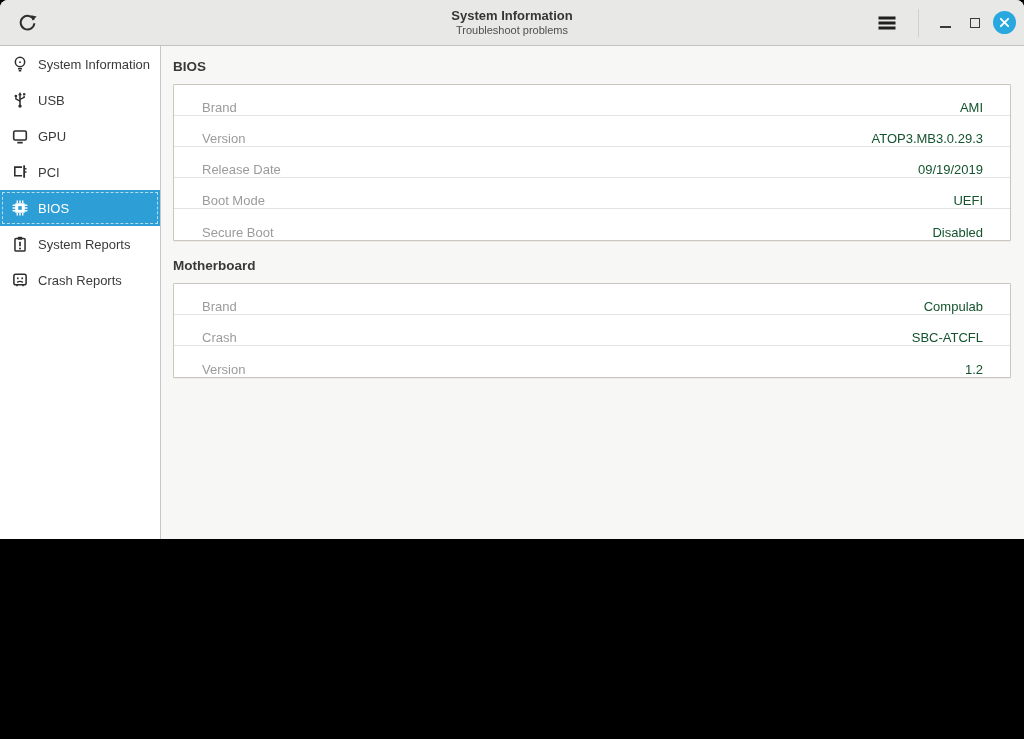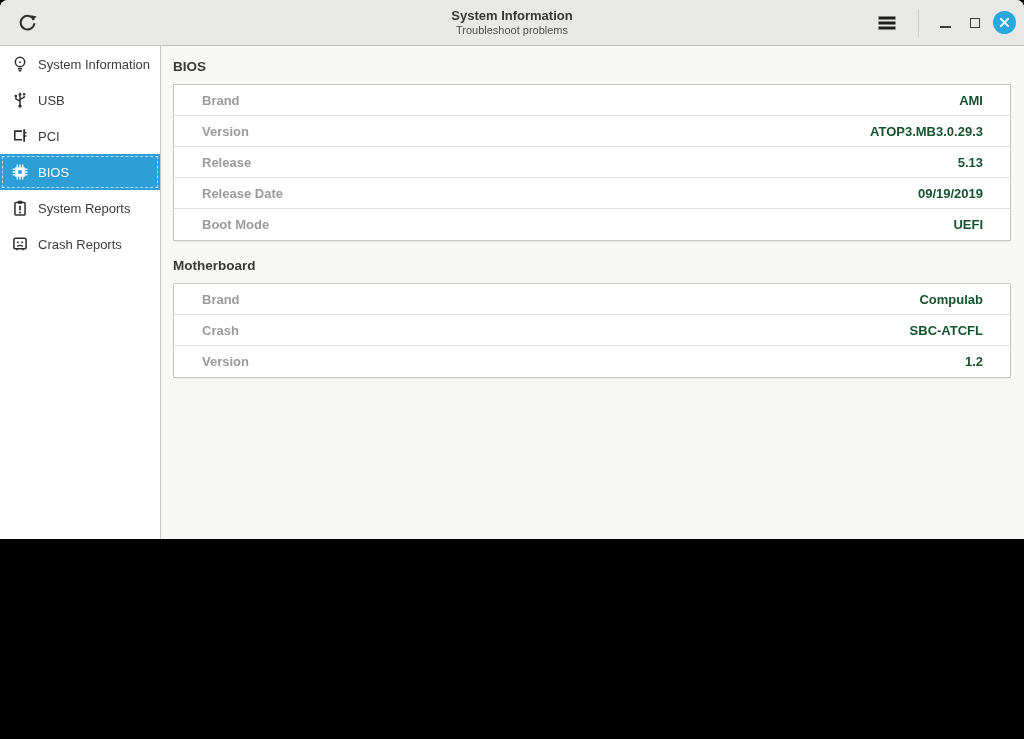--- a/index.html
+++ b/index.html
@@ -63,23 +63,22 @@
   .main{
     flex:1;background:#f7f7f6;padding:12px 13px 0 12px;overflow:hidden;
   }
   .section-title{font-size:13.5px;font-weight:bold;color:#393939;line-height:17px;margin-bottom:9px;}
   .section + .section{margin-top:16px;}
   .card{
     background:#ffffff;border:1px solid #ccc6c1;border-radius:1px;
     box-shadow:0 1px 0 rgba(0,0,0,0.05);
   }
   .row{
-    height:31px;display:flex;align-items:center;justify-content:space-between;
+    height:31px;display:flex;align-items:flex-end;justify-content:space-between;
     border-bottom:1px solid #e3e3e1;
-    font-weight:bold;
   }
   .row:last-child{border-bottom:none;}
   .row .k{padding-left:28px;font-size:13px;color:#9b9b9b;}
   .row .v{padding-right:27px;font-size:13px;color:#14532d;}
   svg{display:block;}
 </style>
 </head>
 <body>
 
 <div class="window">
@@ -151,20 +150,29 @@
             <circle cx="10" cy="16.8" r="1.9" fill="currentColor"></circle>
             <path d="M10 11.2 L5.4 8.8 V7" fill="none" stroke="currentColor" stroke-width="1.6"></path>
             <circle cx="5.4" cy="5.6" r="1.5" fill="currentColor"></circle>
             <path d="M10 9.2 L14.6 7 V5.6" fill="none" stroke="currentColor" stroke-width="1.6"></path>
             <rect x="13.4" y="2.4" width="2.5" height="2.5" fill="currentColor"></rect>
           </svg>
         </span>
         <span class="s-label">USB</span>
       </div>
 
+      <div class="side-item">
+        <span class="s-icon">
+          <svg viewBox="0 0 20 20" width="18" height="18">
+            <rect x="3" y="4.5" width="14" height="10" rx="1.6" fill="none" stroke="currentColor" stroke-width="1.8"></rect>
+            <path d="M7 17.3 h6" stroke="currentColor" stroke-width="1.9"></path>
+          </svg>
+        </span>
+        <span class="s-label">GPU</span>
+      </div>
 
       <div class="side-item">
         <span class="s-icon">
           <svg viewBox="0 0 20 20" width="18" height="18">
             <path d="M12.3 4.6 H4.2 V14.2 H12.3" fill="none" stroke="currentColor" stroke-width="1.8"></path>
             <rect x="13.6" y="2.6" width="2" height="13.8" fill="currentColor"></rect>
             <rect x="15.6" y="5.6" width="1.6" height="1.6" fill="currentColor"></rect>
             <rect x="15.6" y="9.2" width="1.6" height="1.6" fill="currentColor"></rect>
           </svg>
         </span>
@@ -216,30 +224,30 @@
         <div class="card">
           <div class="row">
             <span class="k">Brand</span>
             <span class="v">AMI</span>
           </div>
           <div class="row">
             <span class="k">Version</span>
             <span class="v">ATOP3.MB3.0.29.3</span>
           </div>
           <div class="row">
-            <span class="k">Release</span>
-            <span class="v">5.13</span>
-          </div>
-          <div class="row">
             <span class="k">Release Date</span>
             <span class="v">09/19/2019</span>
           </div>
           <div class="row">
             <span class="k">Boot Mode</span>
             <span class="v">UEFI</span>
+          </div>
+          <div class="row">
+            <span class="k">Secure Boot</span>
+            <span class="v">Disabled</span>
           </div>
         </div>
       </div>
 
       <div class="section">
         <div class="section-title">Motherboard</div>
         <div class="card">
           <div class="row">
             <span class="k">Brand</span>
             <span class="v">Compulab</span>

